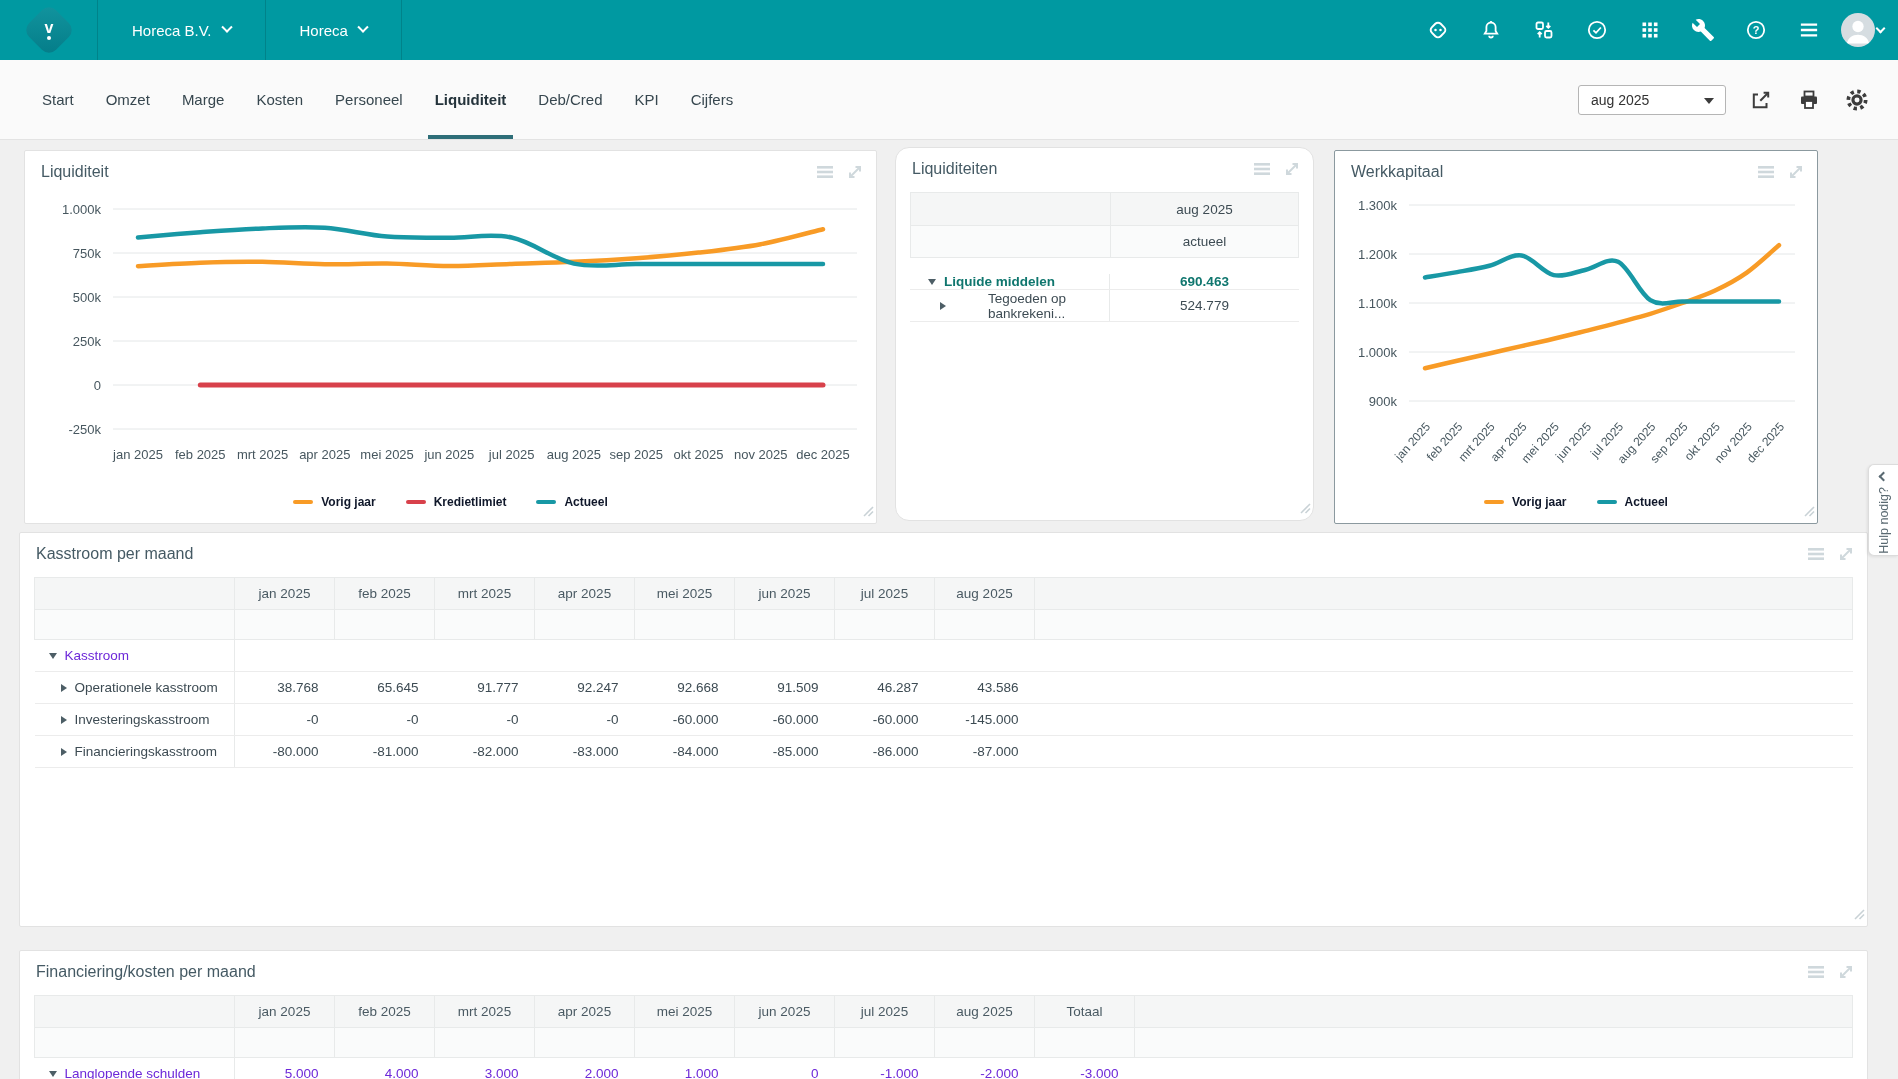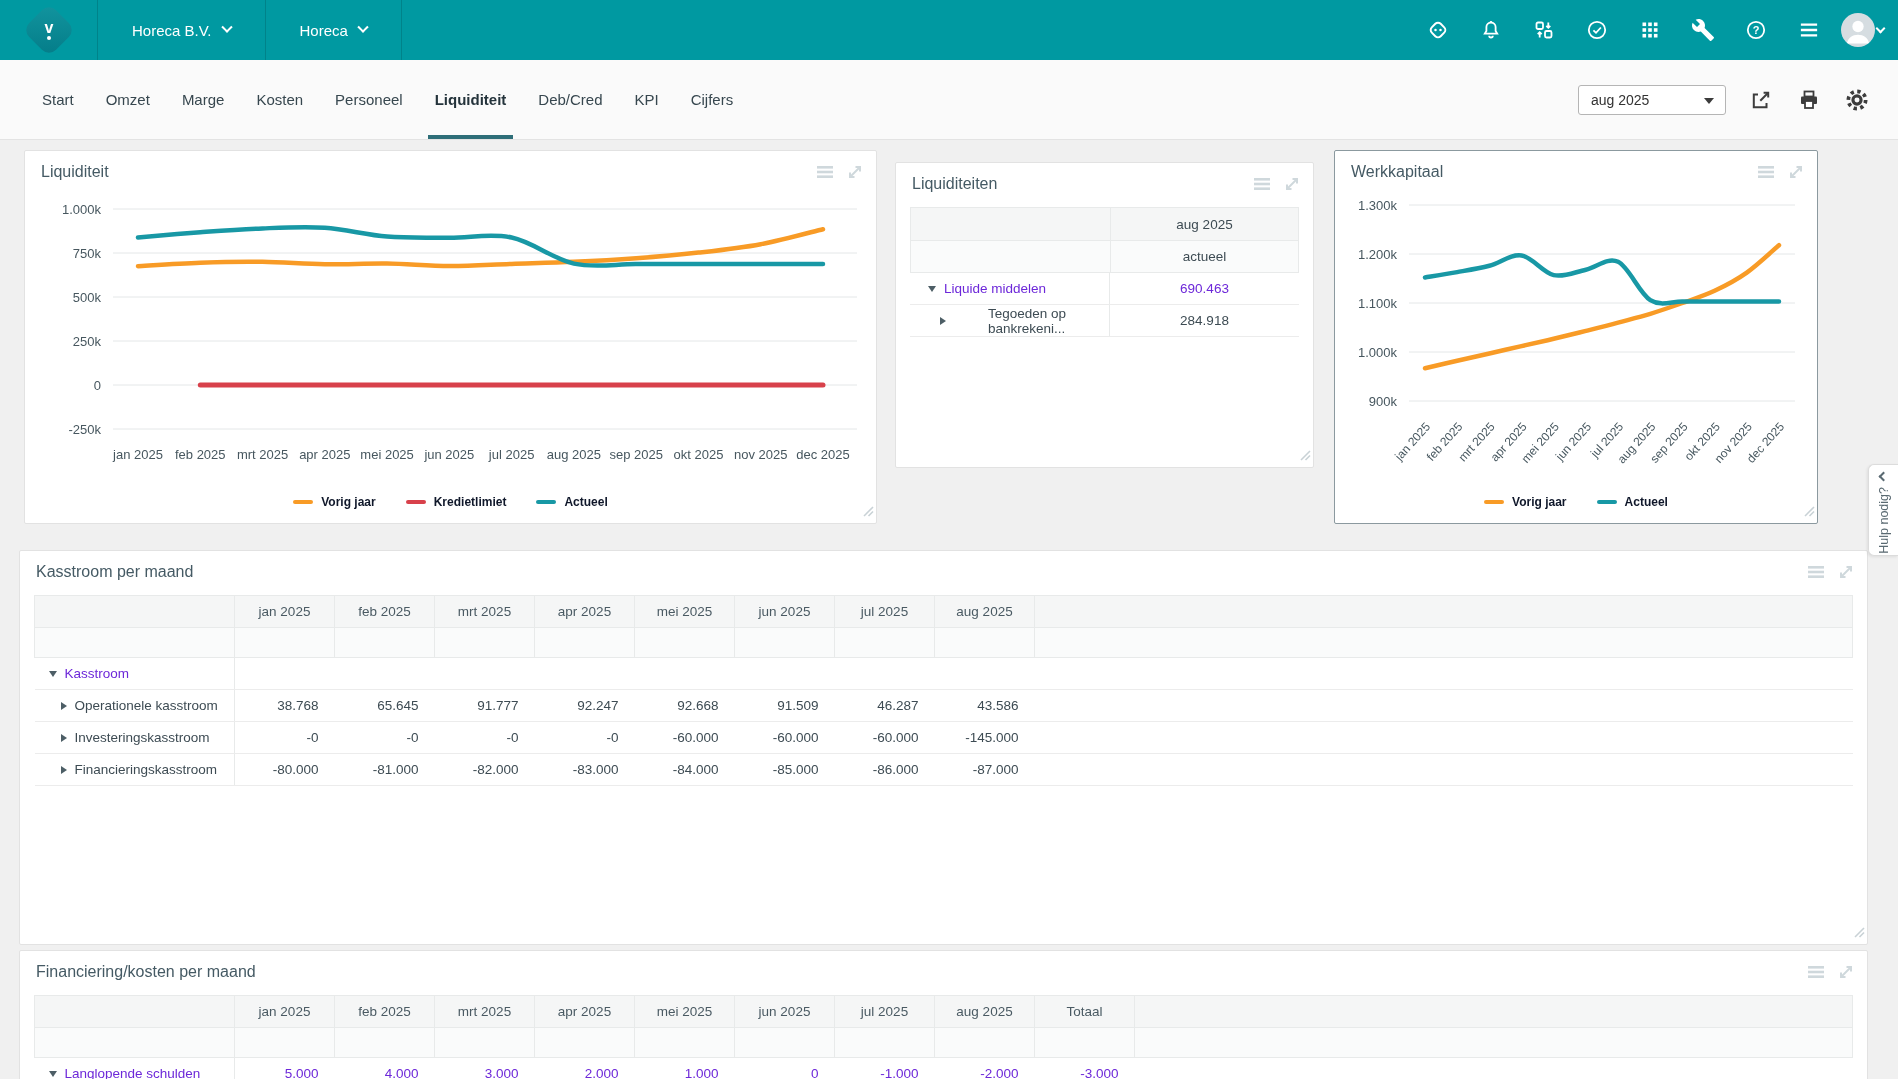--- a/index.html
+++ b/index.html
@@ -54,21 +54,21 @@
   .lswatch { width:20px; height:4px; border-radius:2px; }
   .llabel { font-size:12px; font-weight:bold; color:#0f172a; }
   
   .lt-table { position:absolute; left:14px; right:14px; top:44px; font-size:13.5px; color:#3d4b53; }
   .lt-row { display:flex; border-bottom:1px solid #ececec; }
   .lt-row.hdr  { background:#f5f6f6; border:1px solid #e8eaea; height:34px; }
   .lt-row.sub  { background:#fafbfb; border:1px solid #e8eaea; border-top:none; height:32px; }
   .lt-row.body { height:32px; }
   .lt-label { width:200px; display:flex; align-items:center; border-right:1px solid #e8eaea; }
   .lt-value { flex:1; display:flex; align-items:center; justify-content:center; }
-  .lt-row.bold { font-weight:normal; color:#6d28d9; }
+  .lt-row.bold { font-weight:bold; color:#0f766e;align-items:flex-end; }
   .caret { width:0; height:0; display:inline-block; flex:none; }
   .caret-down  { border-left:4.5px solid transparent; border-right:4.5px solid transparent; border-top:6px solid #4d5e66; }
   .caret-right { border-top:4.5px solid transparent; border-bottom:4.5px solid transparent; border-left:6px solid #4d5e66; }
   
   .mt-wrap { position:absolute; left:14px; right:14px; top:44px; }
   table.mt { width:100%; border-collapse:collapse; table-layout:fixed; font-size:13.5px; }
   table.mt thead th { background:#f5f6f6; border:1px solid #e8eaea; height:32px; font-weight:normal;
                       color:#4a5a63; text-align:center; }
   table.mt thead tr.sub th { background:#fafbfb; height:30px; }
   table.mt tbody td { border-bottom:1px solid #ececec; height:32px; text-align:right;
@@ -283,21 +283,21 @@
         </div>
       </div>
     <div class="rhandle">
       <svg width="12" height="12" viewBox="0 0 12 12" stroke="#c9d2d6" stroke-width="1.6">
         <path d="M2 11L11 2"></path>
           <path d="M6.5 11L11 6.5"></path>
       </svg>
     </div>
   </div>
 
-  <div class="panel" style="left:895px; top:22px; width:419px; height:306px;">
+  <div class="panel" style="left:895px; top:7px; width:419px; height:374px;border-radius:14px;">
     <div class="ptitle">Liquiditeiten</div>
     <div class="picons">
       <div class="picon">
         <svg width="20" height="20" viewBox="0 0 20 20" fill="#cfd8dc">
           <rect x="2" y="4" width="16" height="2.6"></rect>
             <rect x="2" y="8.7" width="16" height="2.6"></rect>
             <rect x="2" y="13.4" width="16" height="2.6"></rect>
         </svg>
       </div>
       <div class="picon">
@@ -323,21 +323,21 @@
               <span class="caret caret-down" style="margin-right: 8px;"></span>
               <span>Liquide middelen</span>
             </div>
             <div class="lt-value">690.463</div>
           </div>
           <div class="lt-row body">
             <div class="lt-label" style="padding-left: 30px; gap: 34px;">
               <span class="caret caret-right" style="margin-right: 8px;"></span>
               <span>Tegoeden op bankrekeni...</span>
             </div>
-            <div class="lt-value">284.918</div>
+            <div class="lt-value">524.779</div>
           </div>
         </div>
     </div>
     <div class="rhandle">
       <svg width="12" height="12" viewBox="0 0 12 12" stroke="#c9d2d6" stroke-width="1.6">
         <path d="M2 11L11 2"></path>
           <path d="M6.5 11L11 6.5"></path>
       </svg>
     </div>
   </div>
@@ -397,21 +397,21 @@
         </div>
       </div>
     <div class="rhandle">
       <svg width="12" height="12" viewBox="0 0 12 12" stroke="#c9d2d6" stroke-width="1.6">
         <path d="M2 11L11 2"></path>
           <path d="M6.5 11L11 6.5"></path>
       </svg>
     </div>
   </div>
 
-  <div class="panel" style="left:19px; top:410px; width:1849px; height:395px;">
+  <div class="panel" style="left:19px; top:392px; width:1849px; height:395px;">
     <div class="ptitle">Kasstroom per maand</div>
     <div class="picons">
       <div class="picon">
         <svg width="20" height="20" viewBox="0 0 20 20" fill="#cfd8dc">
           <rect x="2" y="4" width="16" height="2.6"></rect>
             <rect x="2" y="8.7" width="16" height="2.6"></rect>
             <rect x="2" y="13.4" width="16" height="2.6"></rect>
         </svg>
       </div>
       <div class="picon">

